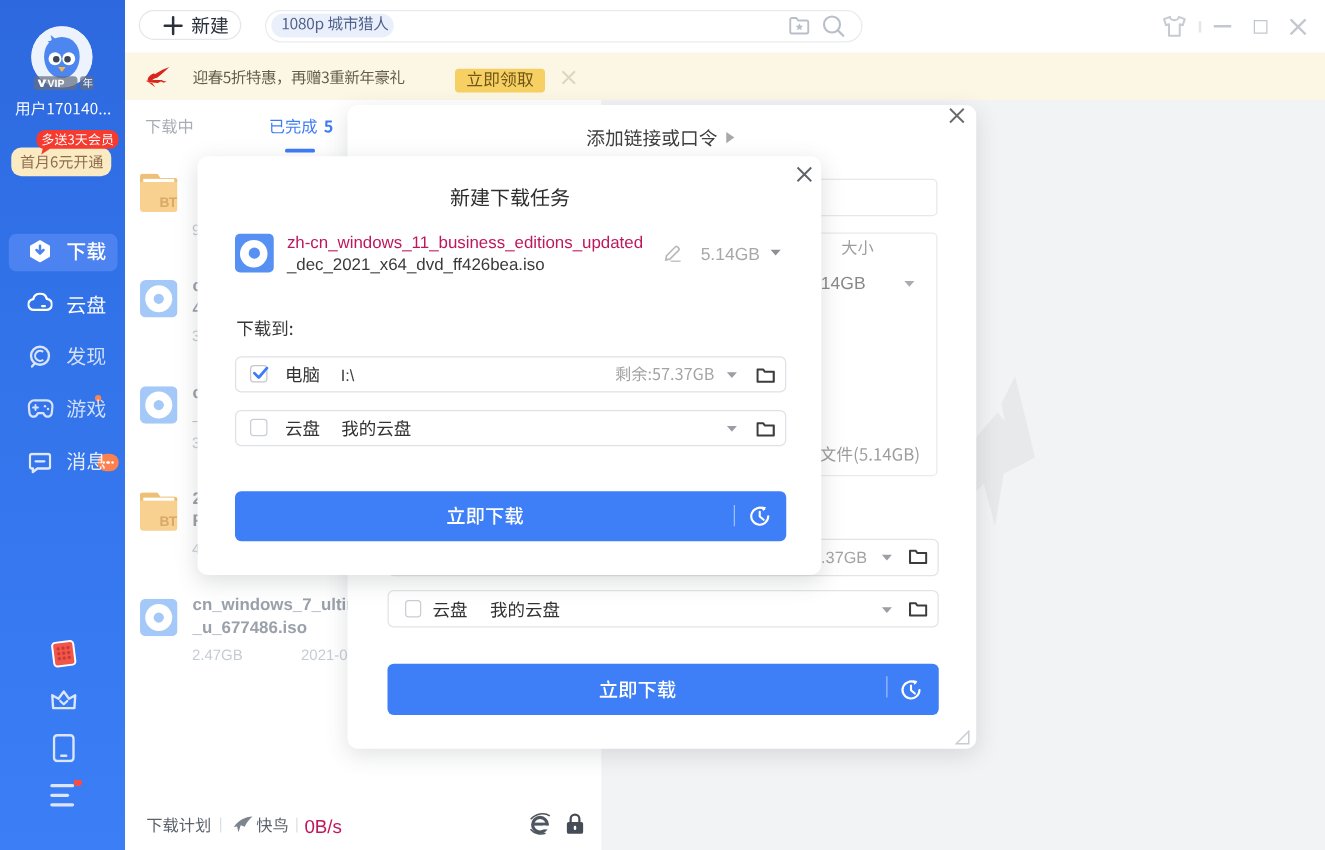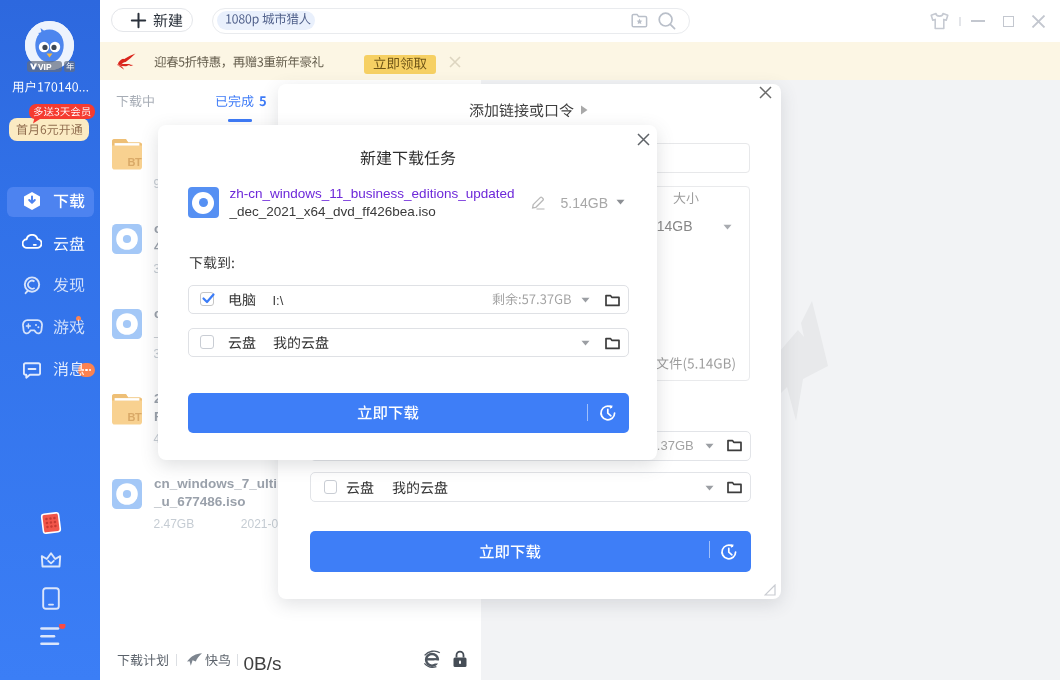--- a/index.html
+++ b/index.html
@@ -280,21 +280,21 @@
     <circle cx="15" cy="15" r="10.8" fill="#fff"></circle>
     <circle cx="15" cy="15" r="4.1" fill="#a4c8f7"></circle>
   </svg>
 <div class="lt" style="left:154px;top:477.1px;font-size:13.5px;line-height:1;color:#9aa1ab;z-index:1;font-weight:bold">cn_windows_7_ultimate_with_sp1</div>
 <div class="lt" style="left:154px;top:494.6px;font-size:13.5px;line-height:1;color:#9aa1ab;z-index:1;font-weight:bold">_u_677486.iso</div>
 <div class="lt" style="left:153.5px;top:518.1px;font-size:12px;line-height:1;color:#c5ccd3;z-index:1">2.47GB</div>
 <div class="lt" style="left:240.8px;top:518.1px;font-size:12px;line-height:1;color:#c5ccd3;z-index:1">2021-07-15</div>
 
 <div class="ab" style="left:175.5px;top:654px;width:1px;height:12px;background:#dcdfe3"></div>
 <div class="ab" style="left:236.5px;top:654px;width:1px;height:12px;background:#dcdfe3"></div>
-<div class="lt" style="left:243.5px;top:653px;font-size:19px;color:#404040">0B/s</div>
+<div class="lt" style="left:243.5px;top:653px;font-size:15px;color:#be185d">0B/s</div>
 <svg class="ab" style="left:186px;top:652px" width="17" height="16" viewBox="0 0 17 16">
     <path d="M1 9.5 C5 4 10 1.5 16 1.2 c-3 2.6 -5 5.2 -6.2 8.2 l-3.2 -1.2 -1.8 5.6 -1.2 -4.6z" fill="#7d858f"></path>
   </svg>
 <svg class="ab" style="left:423px;top:650px" width="18" height="18" viewBox="0 0 18 18">
     <circle cx="9" cy="9.8" r="5.9" fill="none" stroke="#4e565f" stroke-width="2.5"></circle>
     <rect x="2.6" y="8.1" width="13" height="2.4" fill="#4e565f"></rect>
     <rect x="11.3" y="10.5" width="5.7" height="3" fill="#fff"></rect>
     <path d="M1.6 5.4 C5.5 0.9 12.3 -0.3 16.8 2.7" stroke="#4e565f" stroke-width="1.3" fill="none"></path>
     <path d="M1.4 13.4 c2.8 3.3 7.6 4.7 12 3.2" stroke="#4e565f" stroke-width="1.3" fill="none"></path>
   </svg>
@@ -348,21 +348,21 @@
 
 <div class="ab" style="left:158px;top:124.5px;width:499px;height:335.5px;background:#fff;border-radius:8px;box-shadow:0 5px 18px rgba(70,75,85,.18);z-index:20"></div>
 <svg class="ab" style="left:636.5px;top:132.5px;z-index:21" width="13" height="13" viewBox="0 0 13 13">
     <path d="M1 1 L12 12 M12 1 L1 12" stroke="#5f6368" stroke-width="1.5"></path>
   </svg>
 
 <div class="ab" style="left:187.5px;top:187px;width:31px;height:31px;background:#5690f3;border-radius:4px;z-index:21"></div>
 <div class="ab" style="left:192px;top:191.5px;width:22px;height:22px;background:#fff;border-radius:50%;z-index:22"></div>
 <div class="ab" style="left:198.5px;top:198px;width:9px;height:9px;background:#5690f3;border-radius:50%;z-index:23"></div>
 
-<div class="lt" style="left:229.5px;top:187.3px;font-size:13.5px;line-height:1;color:#6d28d9;z-index:21">zh-cn_windows_11_business_editions_updated</div>
+<div class="lt" style="left:229.5px;top:187.3px;font-size:13.5px;line-height:1;color:#be185d;z-index:21">zh-cn_windows_11_business_editions_updated</div>
 <div class="lt" style="left:229.5px;top:204.8px;font-size:13.5px;line-height:1;color:#3a3a3a;z-index:21">_dec_2021_x64_dvd_ff426bea.iso</div>
 
 <svg class="ab" style="left:531px;top:196px;z-index:21" width="15" height="14" viewBox="0 0 15 14">
     <path d="M2.2 8.6 L9.2 1.6 a1.3 1.3 0 0 1 1.8 0 l0.9 0.9 a1.3 1.3 0 0 1 0 1.8 L4.9 11.3 l-3.3 0.6z" fill="none" stroke="#b9b9b9" stroke-width="1.3"></path>
     <path d="M5.5 13 h8" stroke="#c4c4c4" stroke-width="1.3"></path>
   </svg>
 <div class="lt" style="left:560.5px;top:194.5px;font-size:14px;color:#a8a8a8;z-index:21">5.14GB</div>
 <svg class="ab" style="left:615.5px;top:199px;z-index:21" width="9" height="6" viewBox="0 0 9 6">
     <path d="M0.5 0.8 L4.5 5.4 L8.5 0.8z" fill="#8c8f94"></path>
   </svg>

